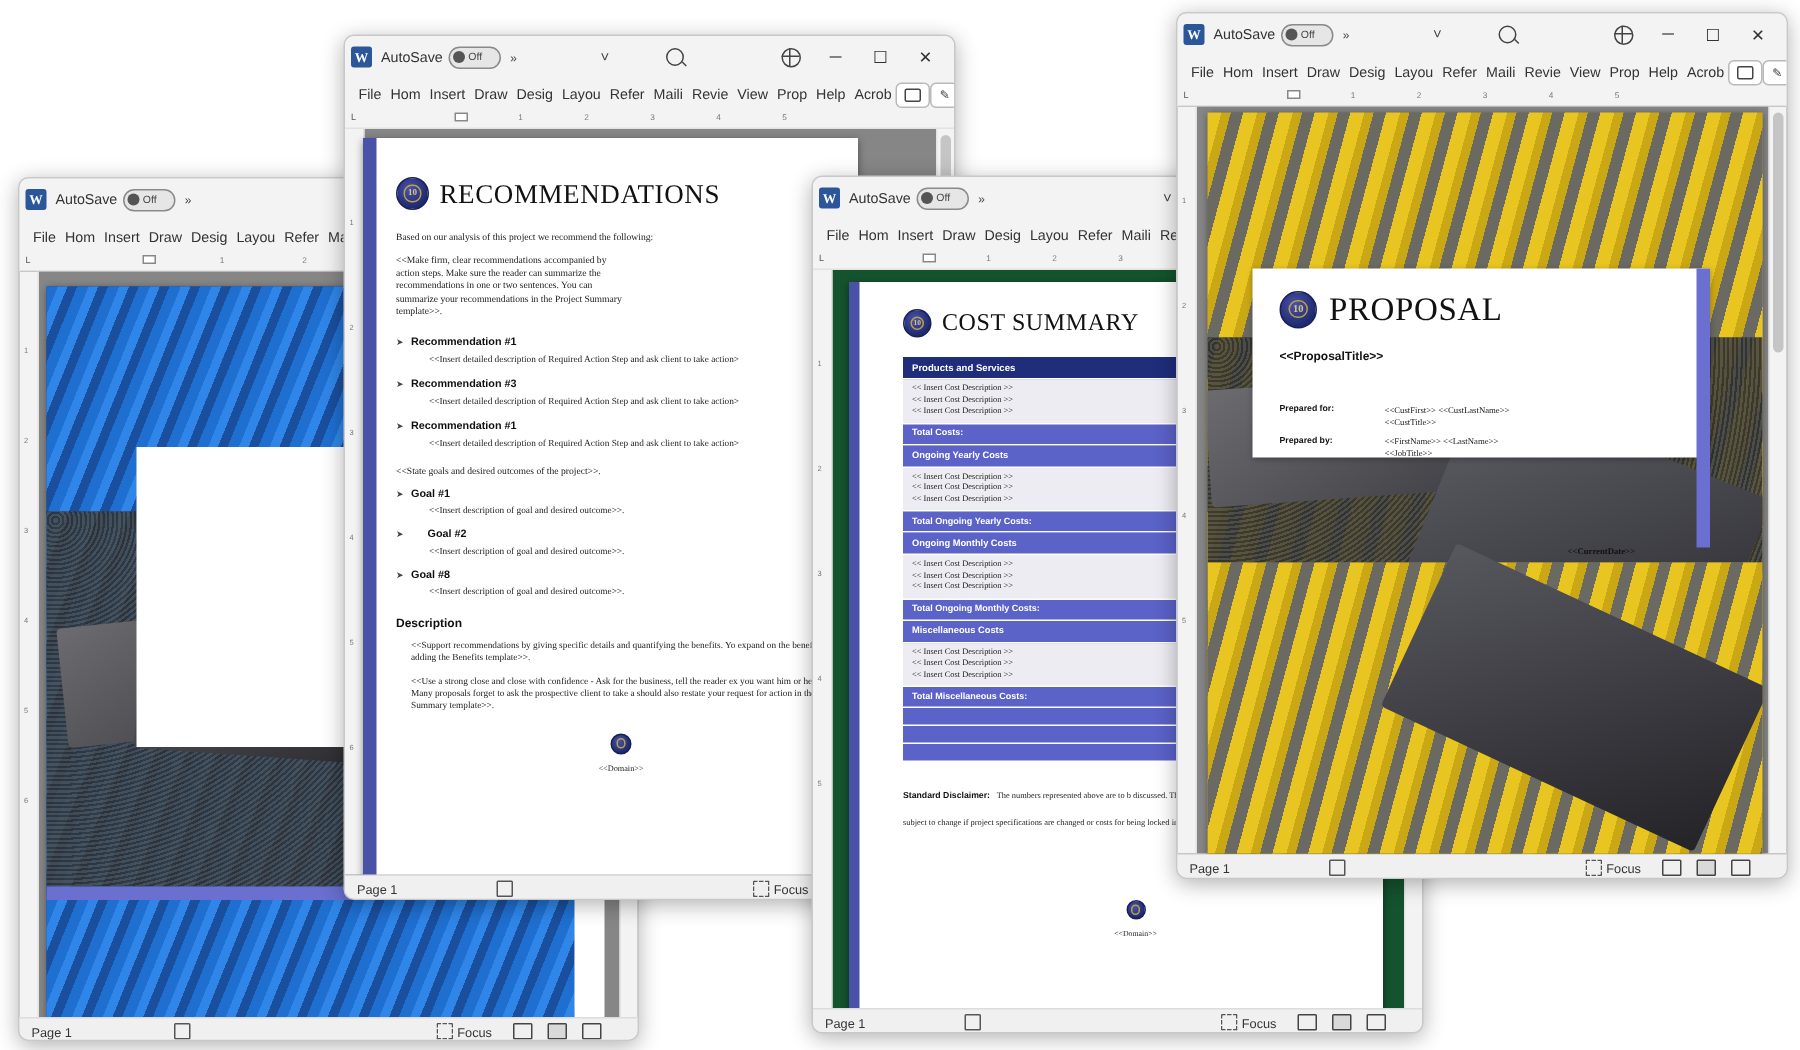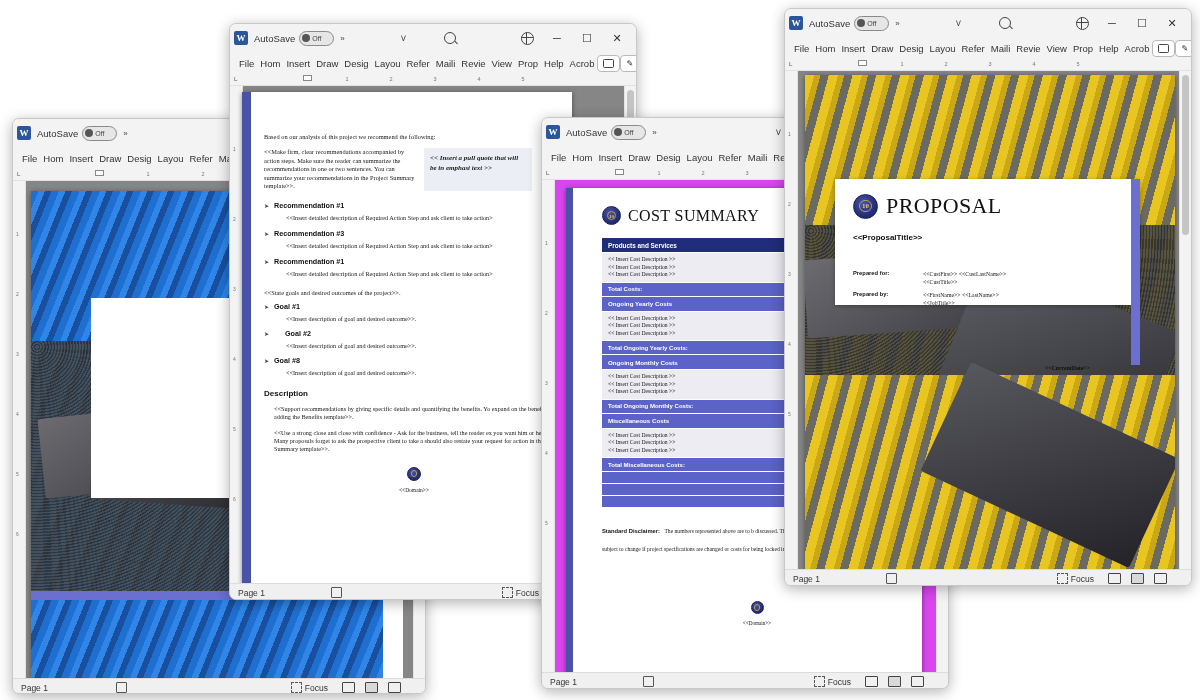--- a/index.html
+++ b/index.html
@@ -250,26 +250,29 @@
       <span class="vnum" style="top:60px;">1</span>
         <span class="vnum" style="top:130px;">2</span>
       <span class="vnum" style="top:200px;">3</span>
         <span class="vnum" style="top:270px;">4</span>
       <span class="vnum" style="top:340px;">5</span>
         <span class="vnum" style="top:410px;">6</span>
     </div>
     <div class="page" style="left:12px;top:6px;width:330px;height:520px;">
       <div style="position:absolute;left:0;top:0;width:9px;height:520px;background:#4a52a8;"></div>
       <div style="position:absolute;left:22px;top:26px;right:8px;">
+        <div class="doc-title-row">
+          <span class="seal" style="width:20px;height:20px;">
+              <span class="seal-n" style="font-size:6px;">10</span>
+            </span>
+          <span class="bigtitle" style="font-size:18px;">RECOMMENDATIONS</span>
+        </div>
         <div class="btxt" style="font-size:6.4px;margin-top:15px;">Based on our analysis of this project we recommend the following:</div>
         <div style="display:flex;margin-top:8px;gap:8px;">
           <div class="btxt" style="font-size:6.4px;line-height:8.5px;width:152px;">&lt;&lt;Make firm, clear recommendations accompanied by action steps.  Make sure the reader can summarize the recommendations in one or two sentences.  You can summarize your recommendations in the Project Summary template&gt;&gt;.</div>
-          <div style="background:#eceef5;padding:5px 6px;width:96px;">
-            <div class="btxt" style="font-size:7px;font-weight:bold;font-style:italic;line-height:10px;">&lt;&lt; Insert a pull quote that will be in emphasi text &gt;&gt;</div>
-          </div>
         </div>
         <div style="margin-top:10px;">
           <div style="display:flex;gap:5px;align-items:baseline;margin-top:6px;">
             <span class="arrow" style="font-size:6px;">➤</span>
             <span class="bhead" style="font-size:7.2px;">Recommendation #1</span>
           </div>
           <div class="btxt" style="font-size:6.2px;margin:4px 0 0 22px;">&lt;&lt;Insert detailed description of Required Action Step and ask client to take action&gt;</div>
           <div style="display:flex;gap:5px;align-items:baseline;margin-top:8px;">
             <span class="arrow" style="font-size:6px;">➤</span>
             <span class="bhead" style="font-size:7.2px;">Recommendation #3</span>
@@ -360,21 +363,21 @@
     <span class="rtab">View</span>
   </div>
   <div class="ruler">
     <span class="rl-l">L</span>
     <span class="ind" style="left:73px;"></span>
     <span class="rnum" style="left:117px;">1</span>
     <span class="rnum" style="left:161px;">2</span>
     <span class="rnum" style="left:205px;">3</span>
     <span class="rnum" style="left:249px;">4</span>
   </div>
-  <div class="wbody" style="height:492px;background:#d946ef;">
+  <div class="wbody" style="height:492px;background:#14532d;">
     <div class="vrule">
       <span class="vnum" style="top:60px;">1</span>
         <span class="vnum" style="top:130px;">2</span>
       <span class="vnum" style="top:200px;">3</span>
         <span class="vnum" style="top:270px;">4</span>
       <span class="vnum" style="top:340px;">5</span>
     </div>
     <div class="page" style="left:24px;top:8px;width:356px;height:540px;">
       <div style="position:absolute;left:0;top:0;width:7px;height:540px;background:#4a52a8;"></div>
       <div style="position:absolute;left:36px;top:18px;right:10px;">

